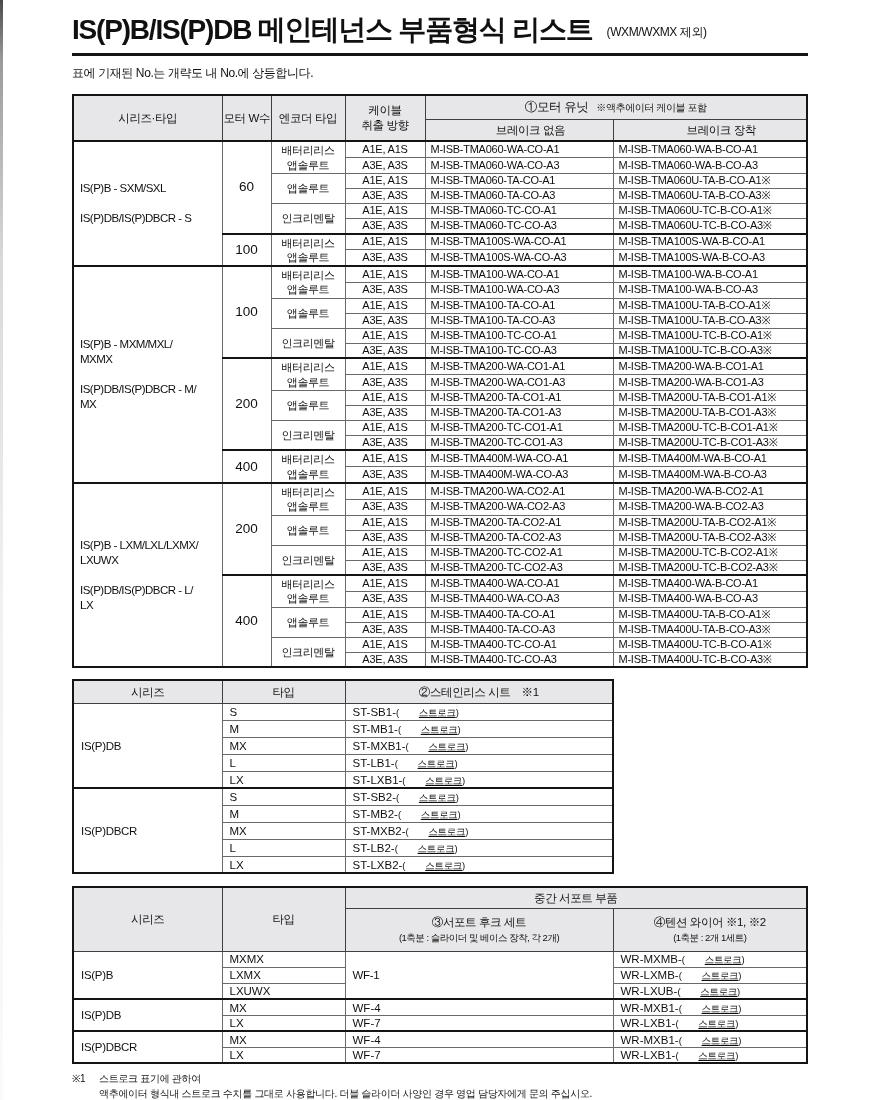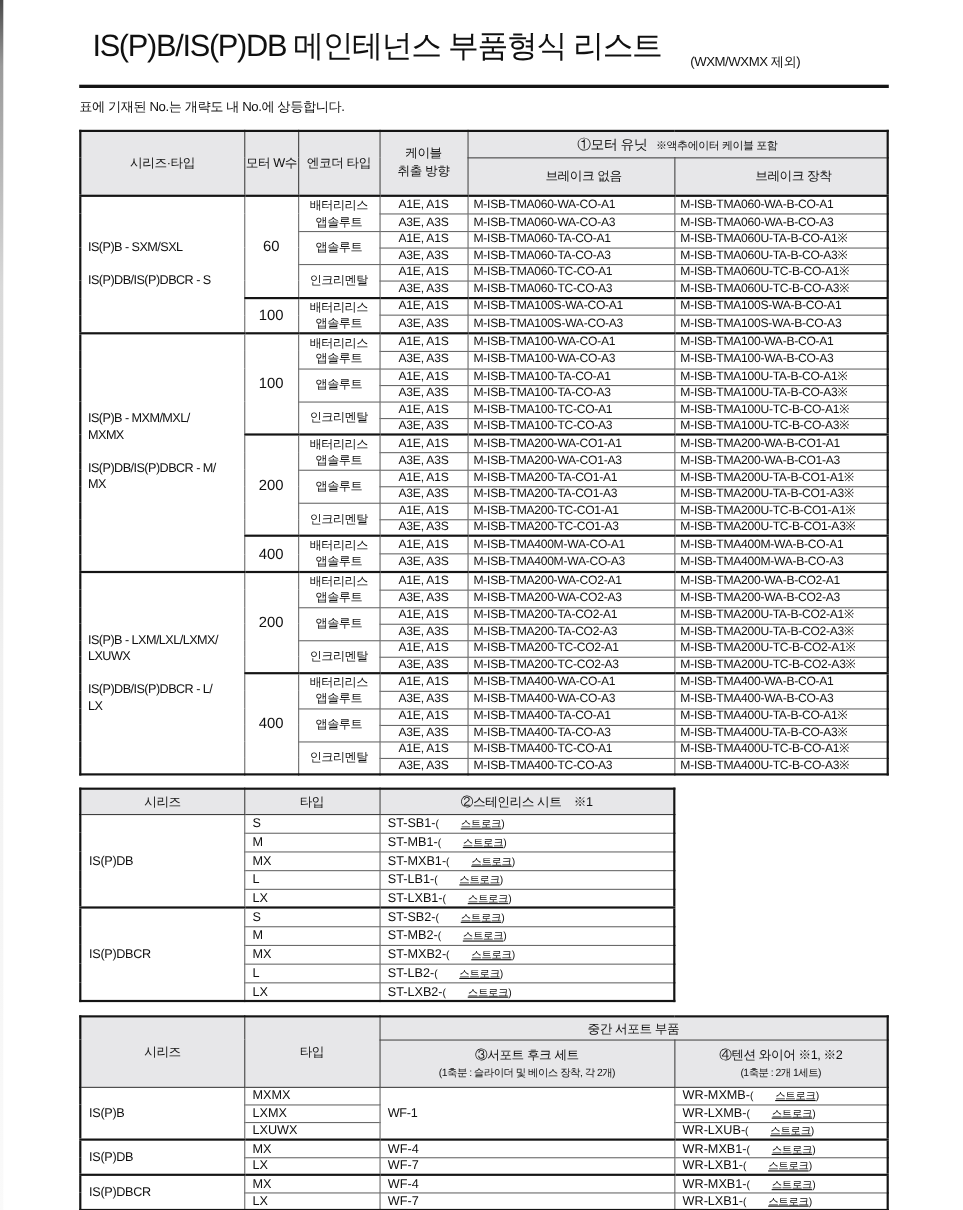--- a/index.html
+++ b/index.html
@@ -9,36 +9,36 @@
     --hdr-bg:#e7e7e9;
   }
   html,body{margin:0;padding:0;background:#ffffff;}
   .page{position:relative;width:875px;height:1100px;background:#fff;overflow:hidden;
         font-family:"Liberation Sans", sans-serif;color:#101010;}
   .scan-edge{position:absolute;left:0;top:0;width:3px;height:1100px;
         background:linear-gradient(to bottom,#4a4a4a 0,#9a9a9a 60px,#d9d9d9 260px,#f1f1f1 600px,#fafafa 1100px);}
   .content{position:absolute;left:72px;top:0;width:736px;}
   .title-row{display:flex;align-items:flex-end;gap:14px;margin-top:15px;
         border-bottom:3px solid #141414;padding-bottom:9px;}
-  .title-row h1{margin:12px;font-size:28px;font-weight:normal;letter-spacing:-1.2px;line-height:1.05;}
+  .title-row h1{margin:0;font-size:28px;font-weight:bold;letter-spacing:-1.2px;line-height:1.05;}
   .title-suffix{font-size:12px;letter-spacing:-0.4px;padding-bottom:3px;white-space:nowrap;}
   .subtitle{margin:9px 0 0 0;font-size:12px;letter-spacing:-0.4px;}
 
   table{border-collapse:collapse;table-layout:fixed;}
   th,td{overflow:hidden;white-space:nowrap;box-sizing:border-box;}
   thead th{background:var(--hdr-bg);font-weight:normal;font-size:11.5px;
         text-align:center;letter-spacing:-0.4px;border:1px solid var(--bd-mid);}
   tbody td{border:1px solid var(--bd-light);}
   table{border:2px solid var(--bd-strong);}
   thead{border-bottom:1.5px solid var(--bd-strong);}
 
   
   .t1{width:734px;margin-top:12px;}
   .t1 thead tr.h1 th{height:24px;}
-  .t1 thead tr.h2 th{height:35px;padding-left:24px;}
+  .t1 thead tr.h2 th{height:22px;padding-left:24px;}
   .t1 tbody tr{height:15px;}
   .t1 td{font-size:11px;line-height:1.05;}
   td.series{text-align:left;padding-left:6px;font-size:11.5px;letter-spacing:-0.5px;
         white-space:pre-line;line-height:1.3;vertical-align:middle;}
   td.wnum{text-align:center;font-size:13.5px;vertical-align:middle;}
   td.enc{text-align:center;white-space:pre-line;line-height:1.3;vertical-align:middle;letter-spacing:-0.4px;margin-top:44px;}
   td.cbl{text-align:center;letter-spacing:-0.2px;}
   td.part{text-align:left;padding-left:5px;letter-spacing:-0.25px;}
   th.cable-th{white-space:pre-line;line-height:1.35;}
   .mu-title{font-size:12.5px;letter-spacing:-0.4px;}

